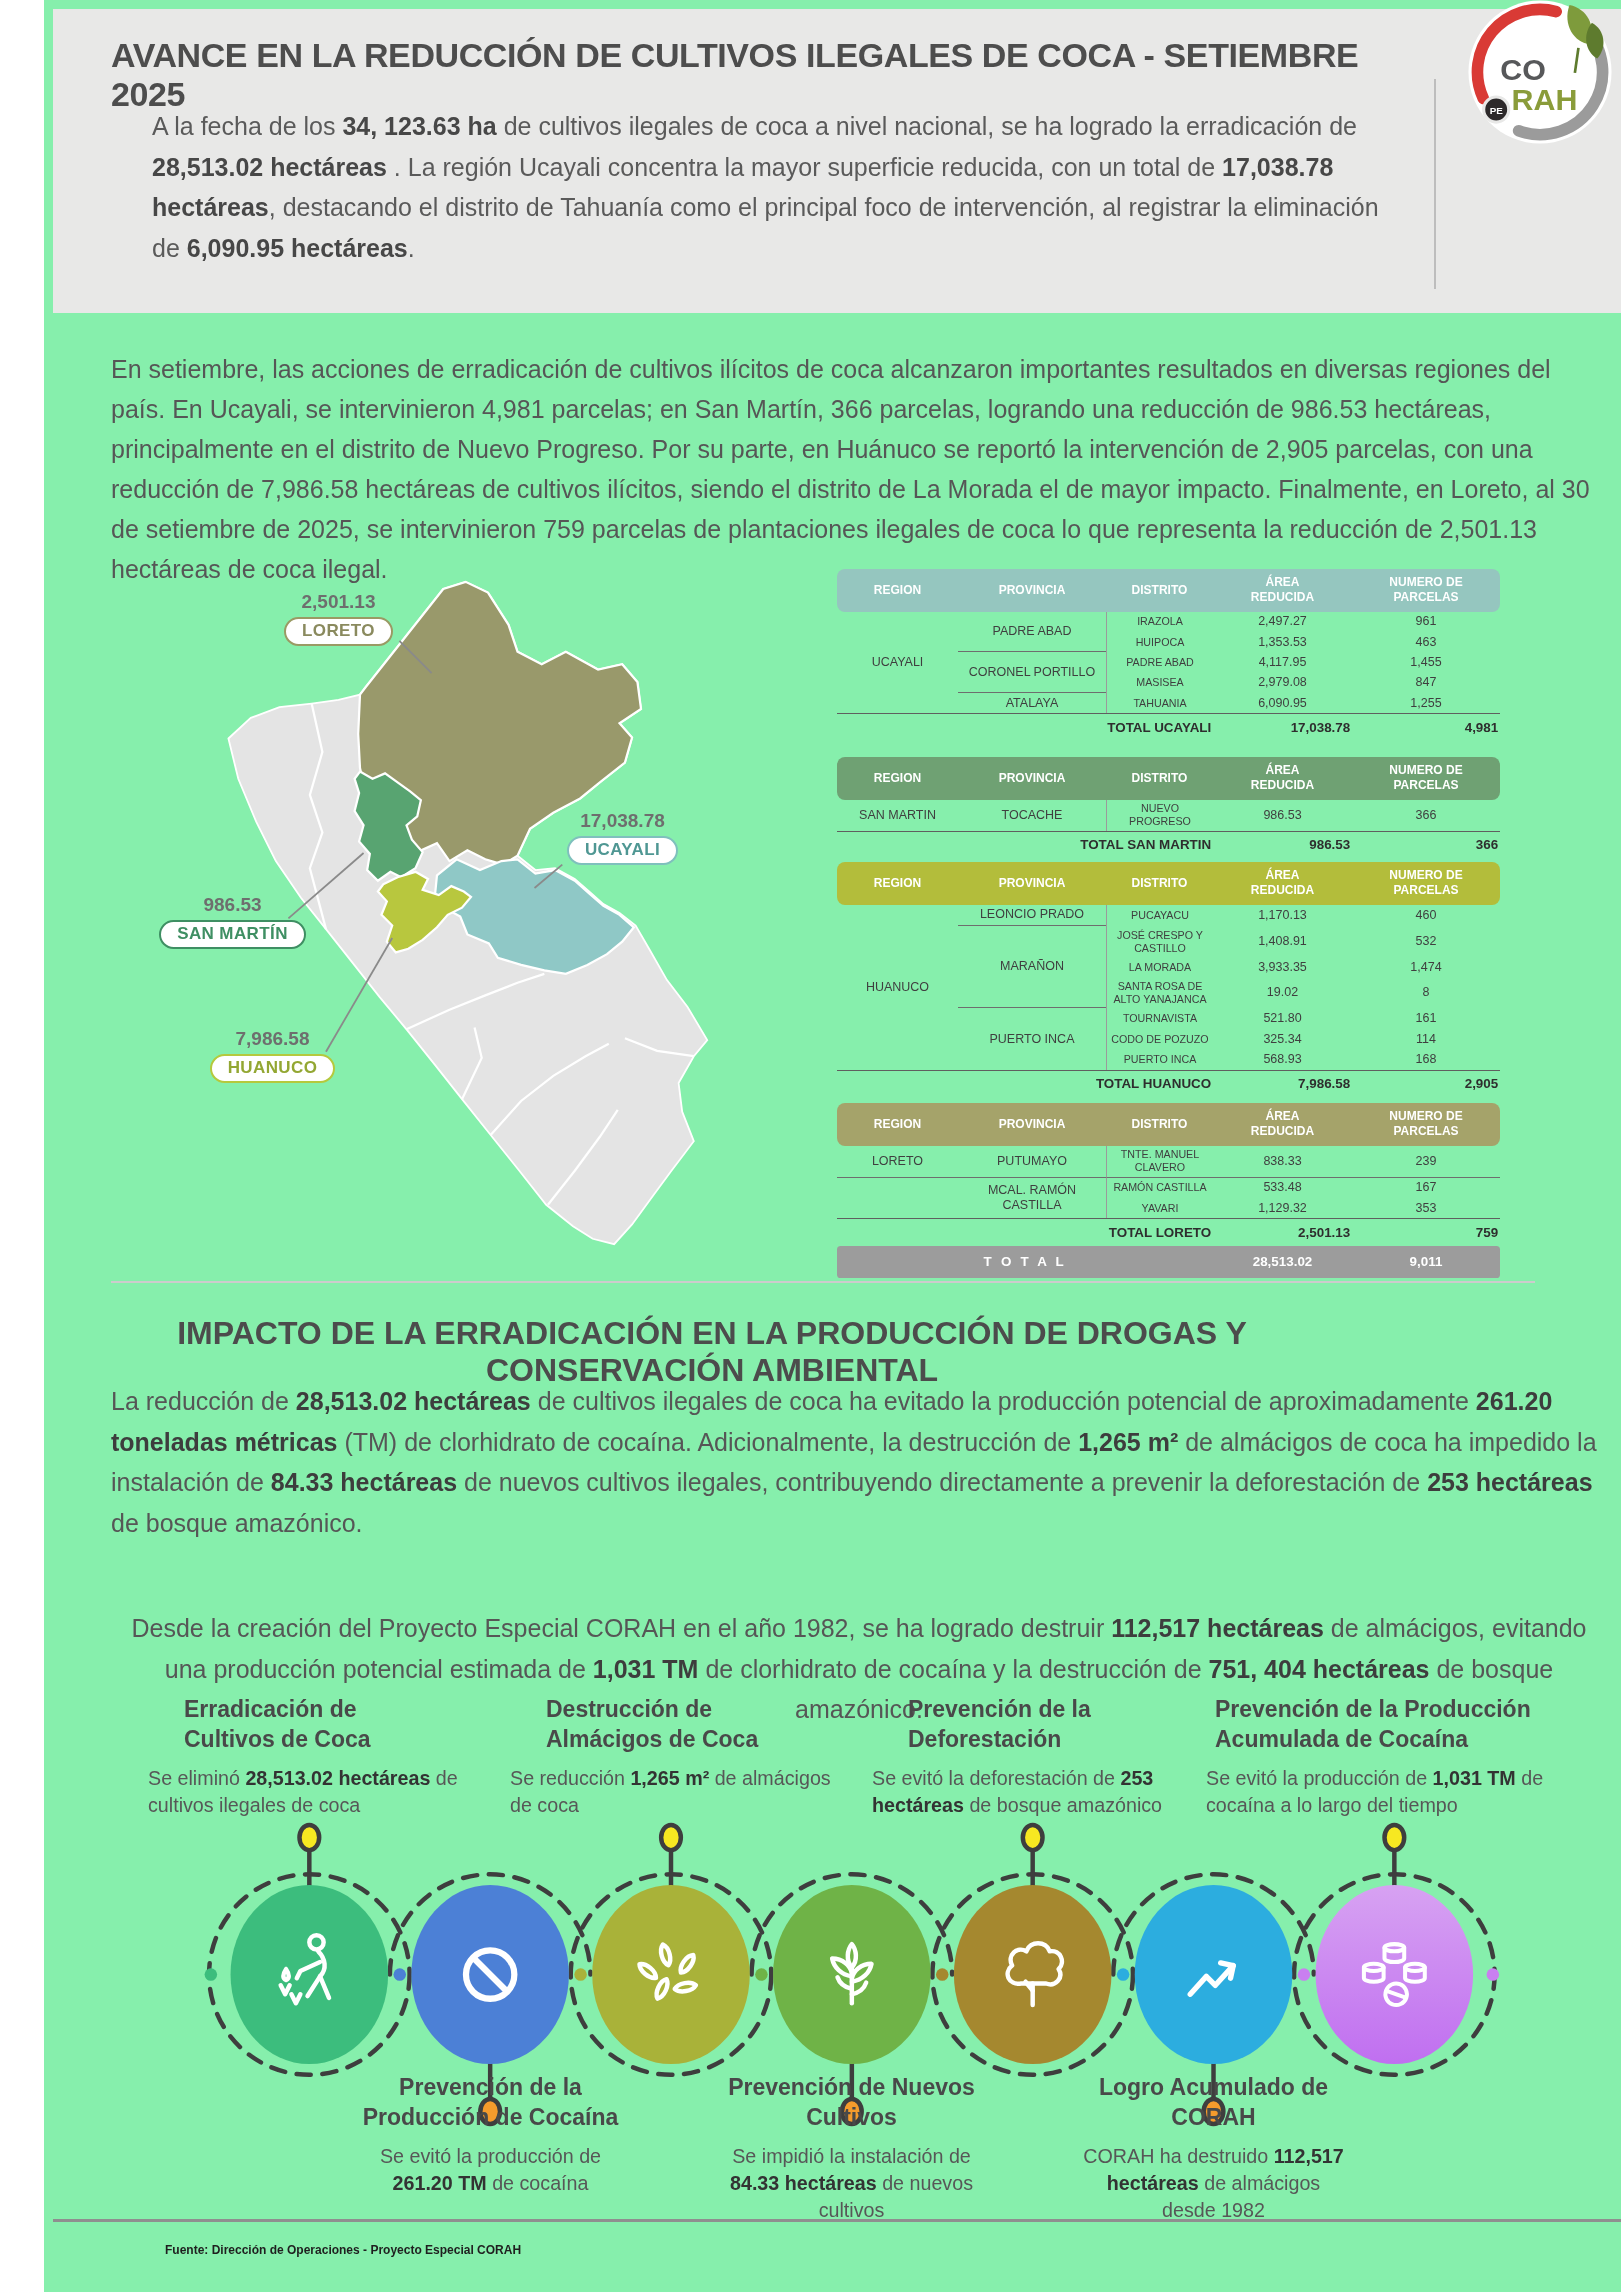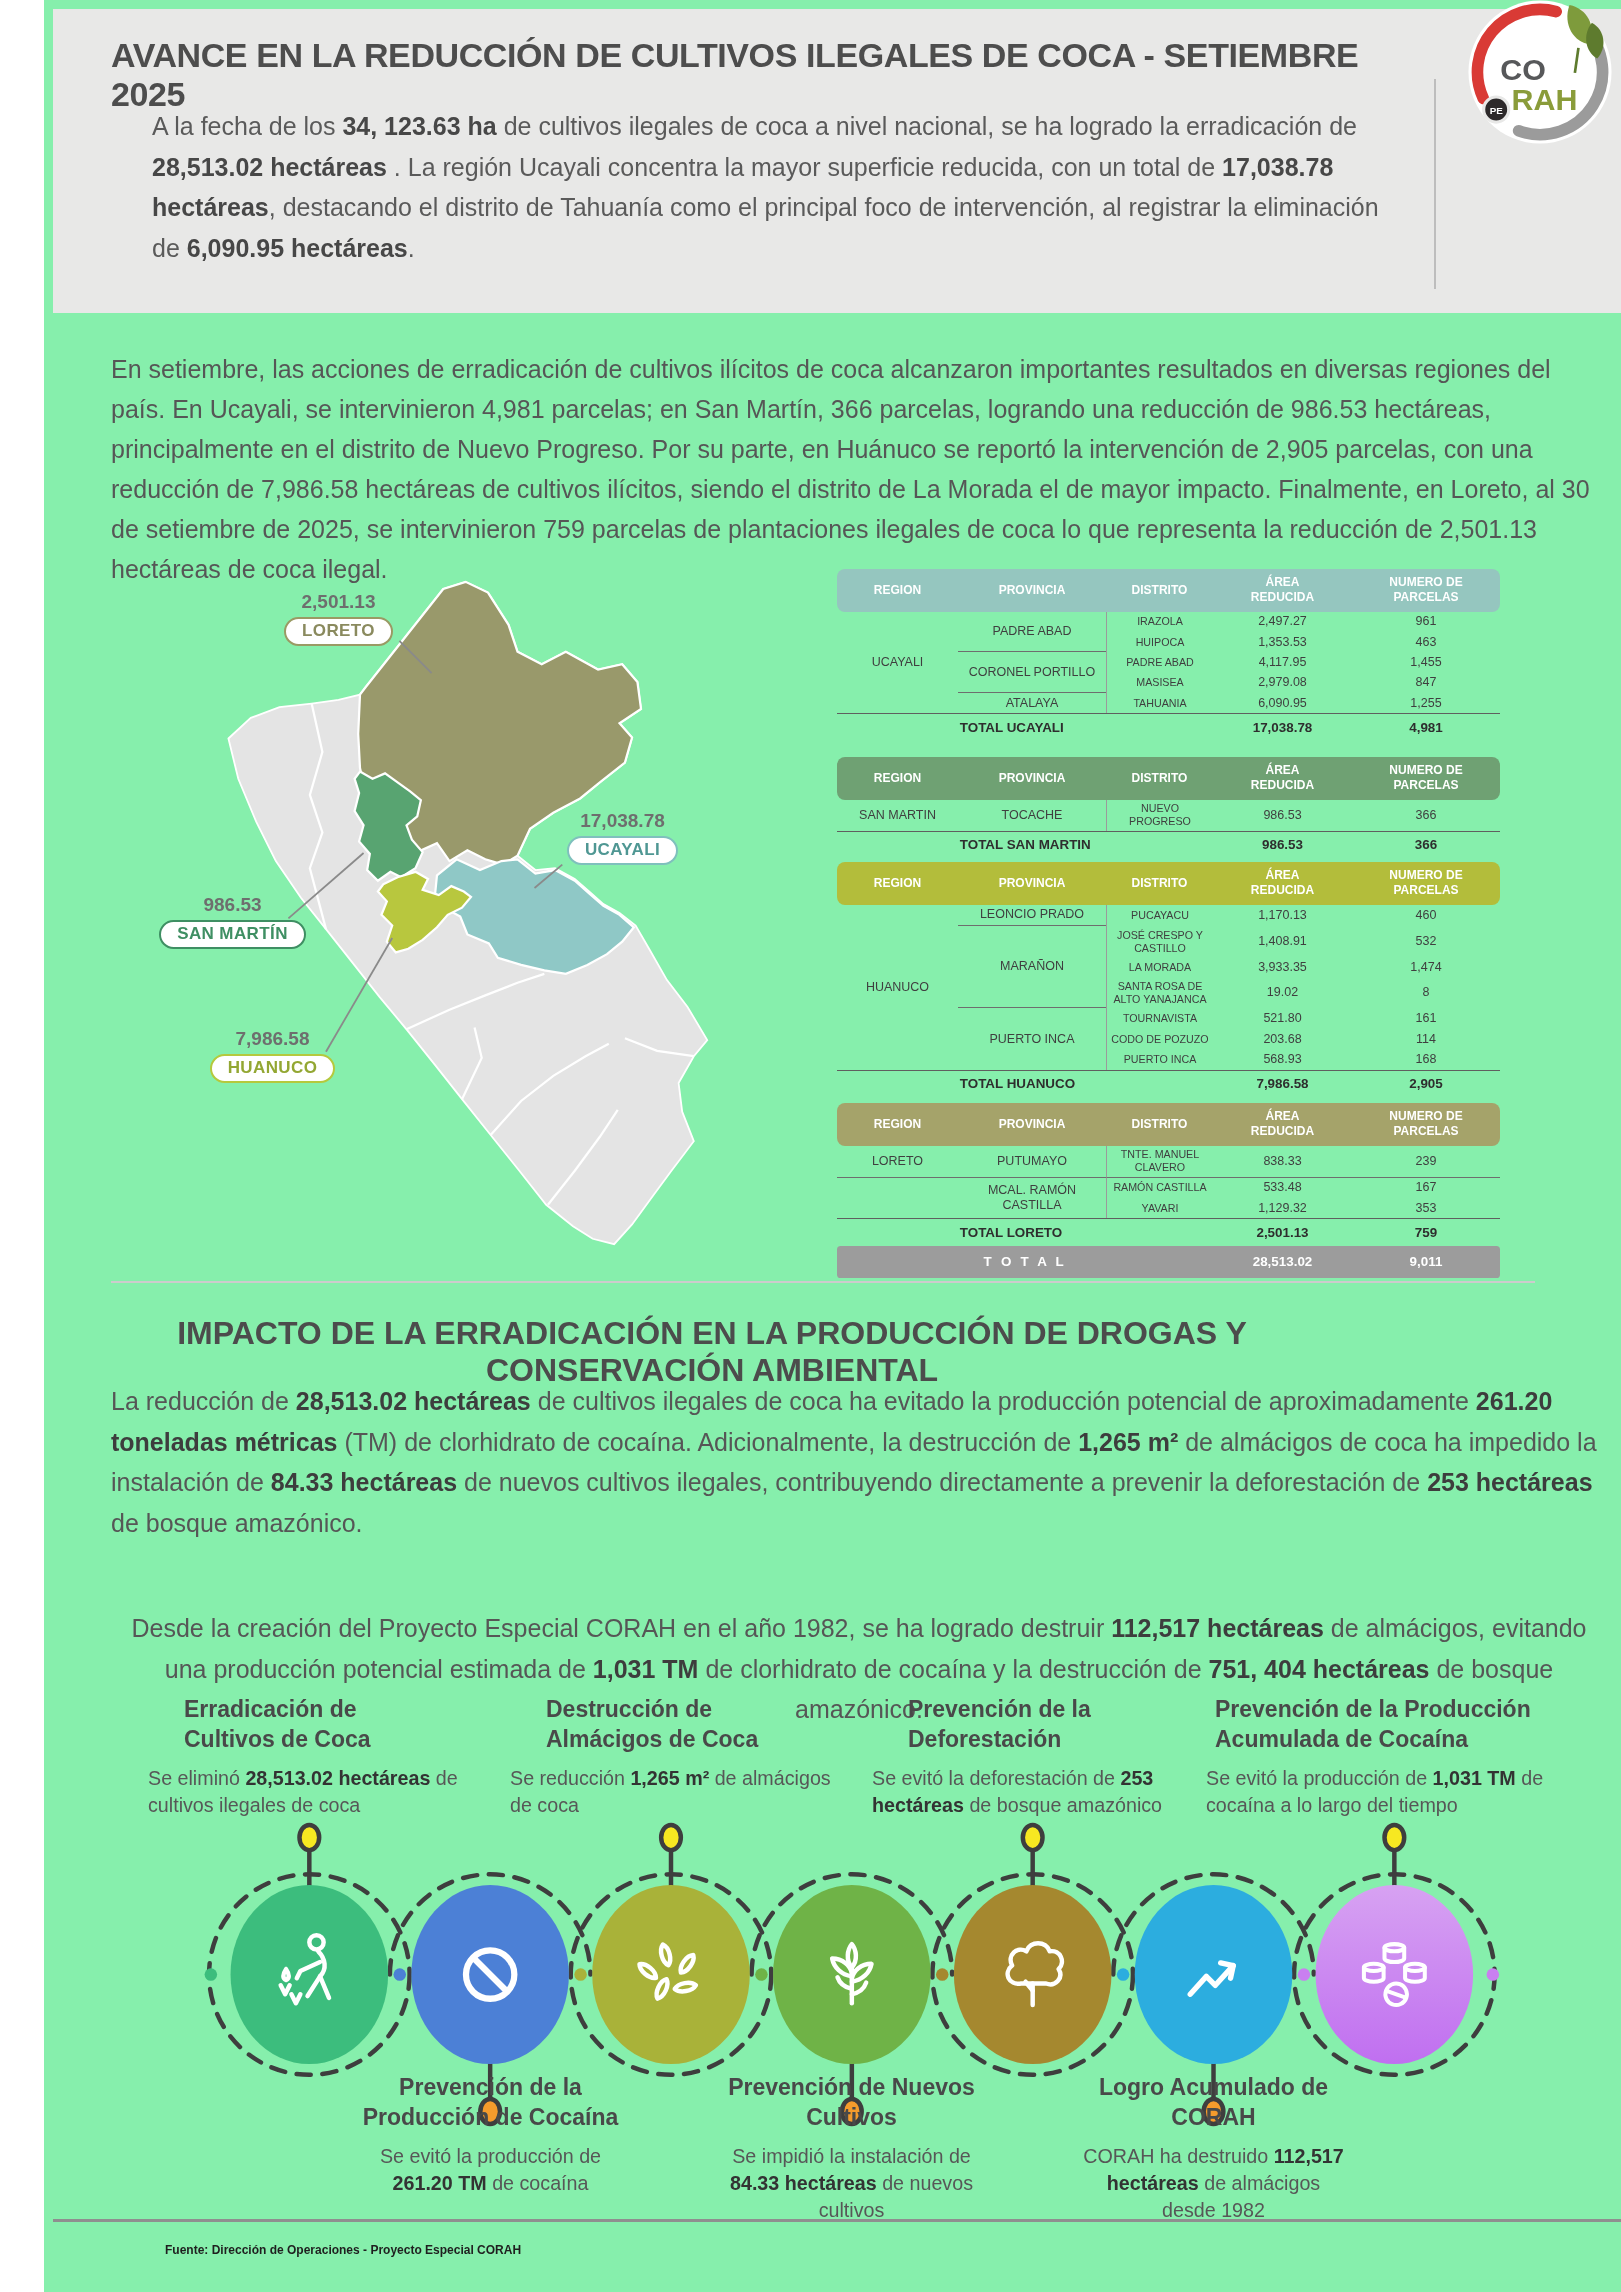--- a/index.html
+++ b/index.html
@@ -42,21 +42,21 @@
   .h-ucayali th{background:#95c6bf;}
   .h-sanmartin th{background:#6fa173;}
   .h-huanuco th{background:#b3bd3b;}
   .h-loreto th{background:#a5a36a;}
   .tbl td{font-size:12.5px;color:#3f3f3f;text-align:center;padding:2.7px 1.8px;line-height:1.2;
           vertical-align:middle;}
   .tbl td.dist{font-size:10.7px;border-left:0.9px solid #9b9b9b;}
   .tbl td.prov-line{border-bottom:1.8px solid #6e6e6e;}
   .tbl tr.row-line td{border-bottom:1.8px solid #6e6e6e;}
   .tbl tr.total-row td{border-top:1.8px solid #5f5f5f;font-weight:bold;font-size:13.4px;
-                       padding:5.4px 1.8px;color:#2e2e2e;}
+                       padding:5.4px 1.8px;color:#2e2e2e;text-align:right;}
   .tbl td.total-label{text-align:left;padding-left:5.4px;}
   .tbl tr.grand td{background:#9c9c9c;color:#fff;font-weight:bold;font-size:13.4px;
                    border-top:none;padding:8px 1.8px;}
   .tbl tr.grand td:first-child{border-radius:3.6px 0 0 3.6px;letter-spacing:2.7px;}
   .tbl tr.grand td:last-child{border-radius:0 3.6px 3.6px 0;}
 
   .section-divider{position:absolute;left:67px;top:1281px;width:1424px;height:1.8px;background:#cccccc;}
 
   
   .impact-heading{position:absolute;left:0;top:1315px;width:1336px;margin:0;text-align:center;
@@ -288,21 +288,21 @@
             <td>8</td>
           </tr>
         <tr>
           <td rowspan="3">PUERTO INCA</td>
           <td class="dist">TOURNAVISTA</td>
             <td>521.80</td>
             <td>161</td>
         </tr>
         <tr>
             <td class="dist">CODO DE POZUZO</td>
-            <td>203.68</td>
+            <td>325.34</td>
             <td>114</td>
           </tr>
         <tr>
             <td class="dist">PUERTO INCA</td>
             <td>568.93</td>
             <td>168</td>
           </tr>
         <tr class="total-row">
           <td></td>
             <td colspan="2" class="total-label">TOTAL HUANUCO</td>

